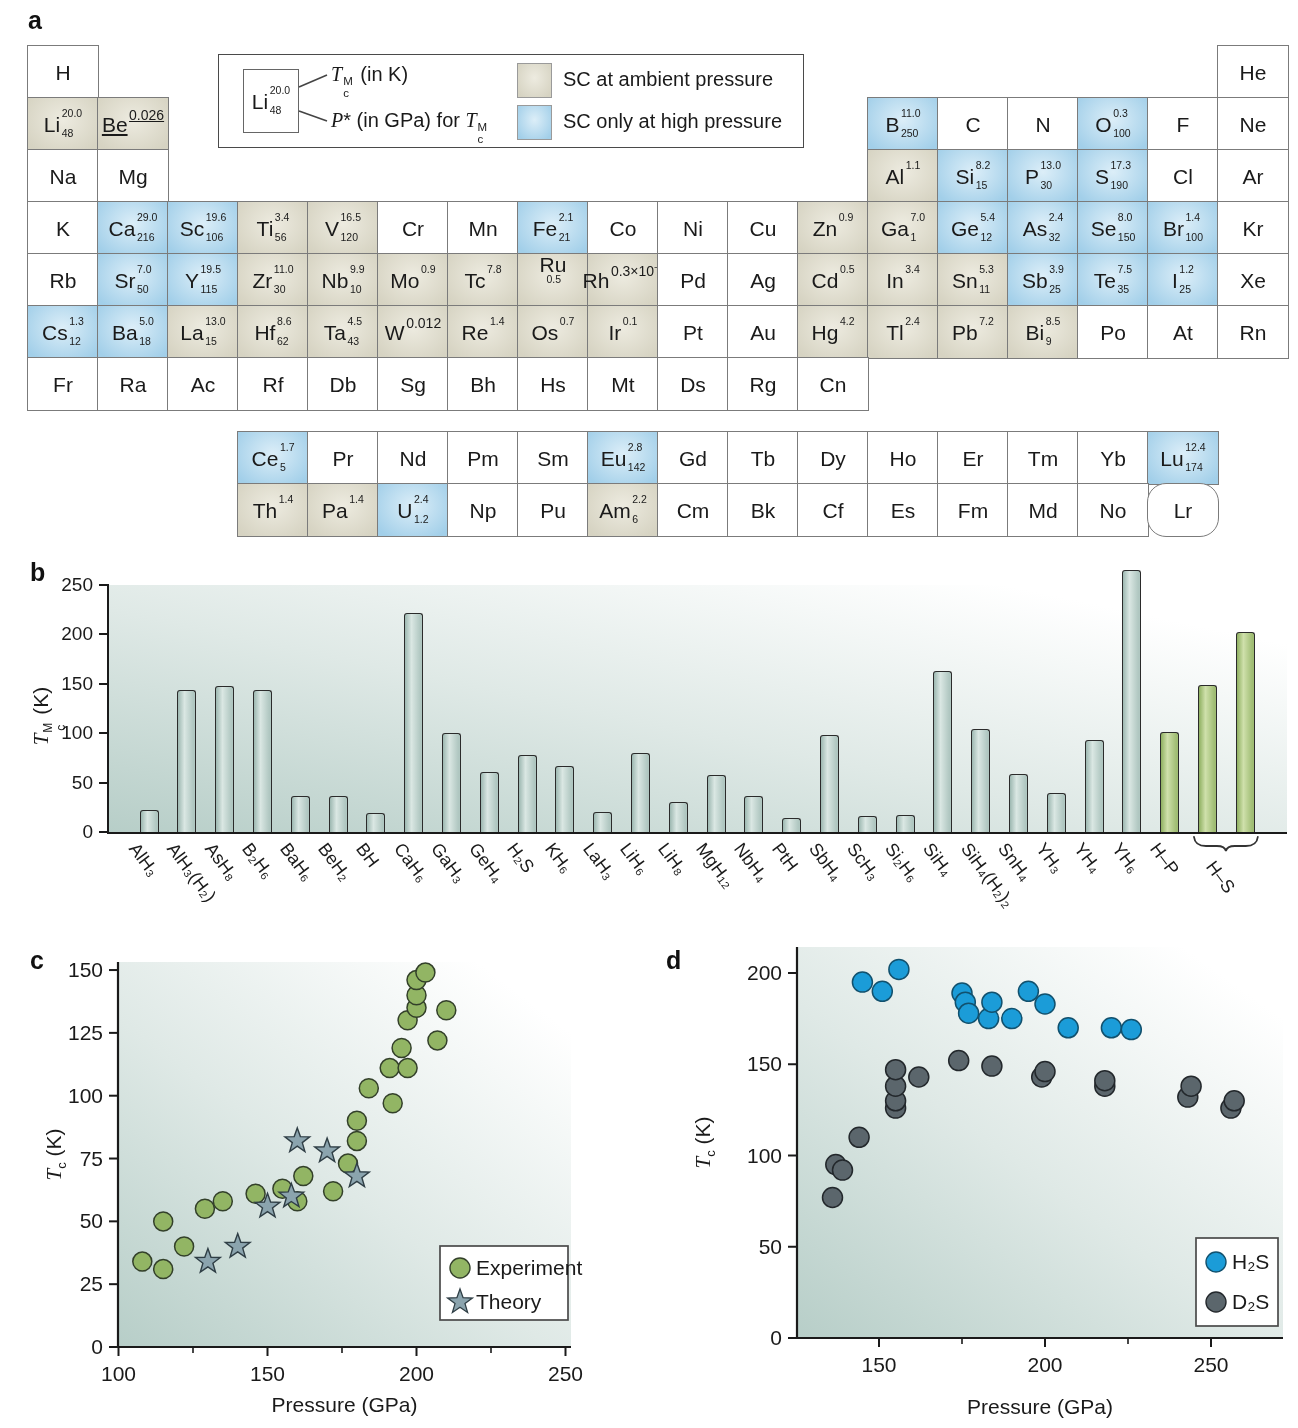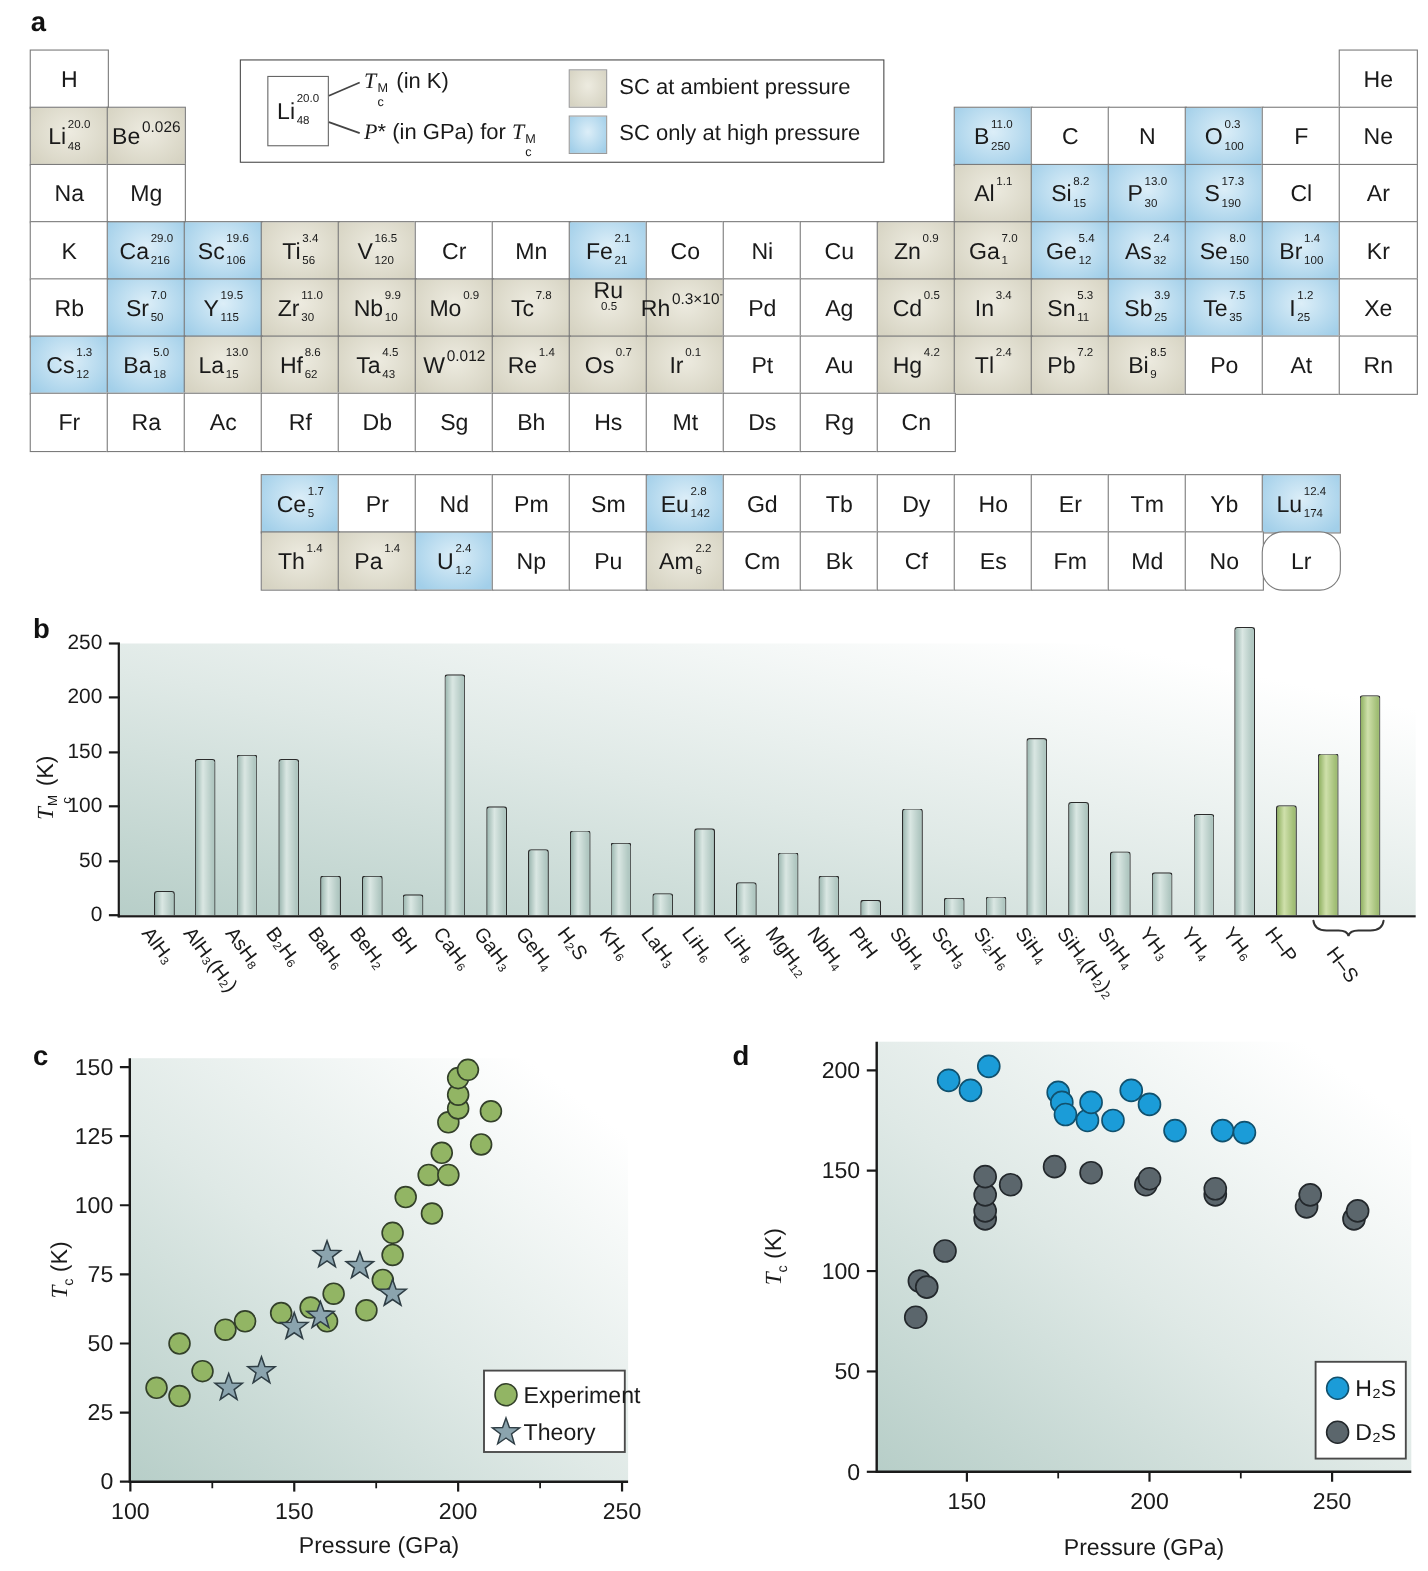--- a/index.html
+++ b/index.html
@@ -71,21 +71,21 @@
       <div class="cell" style="grid-area: 1 / 18;">
         <span class="sym">He</span>
       </div>
       <div class="cell amb" style="grid-area: 2 / 1;">
         <span class="sym">Li</span>
         <span class="vals">
           <span class="v-tc">20.0</span>
           <span class="v-p">48</span>
         </span>
       </div>
-      <div class="cell amb" style="grid-area: 2 / 2;">
+      <div class="cell amb" style="grid-area: 2 / 2; text-decoration: underline;">
         <span class="sym">Be</span>
         <span class="vals">
           <span class="v-tc small">0.026</span>
         </span>
       </div>
       <div class="cell high" style="grid-area: 2 / 13;">
         <span class="sym">B</span>
         <span class="vals">
           <span class="v-tc">11.0</span>
           <span class="v-p">250</span>

